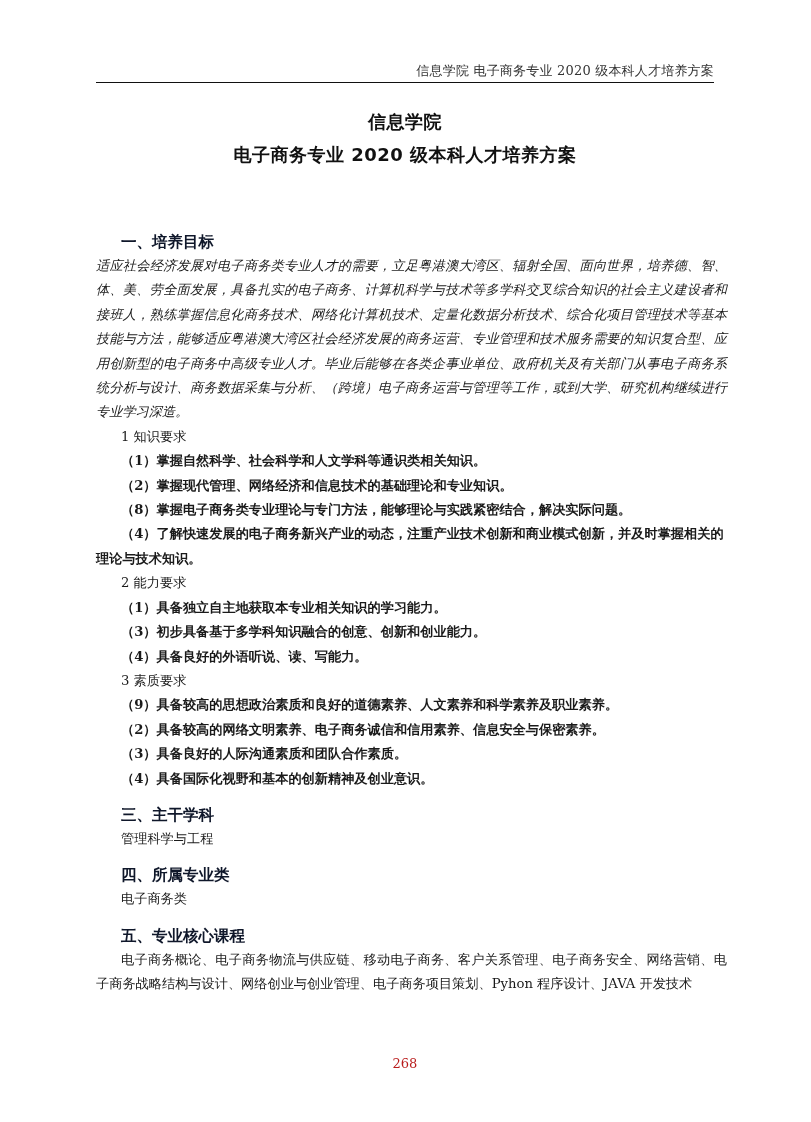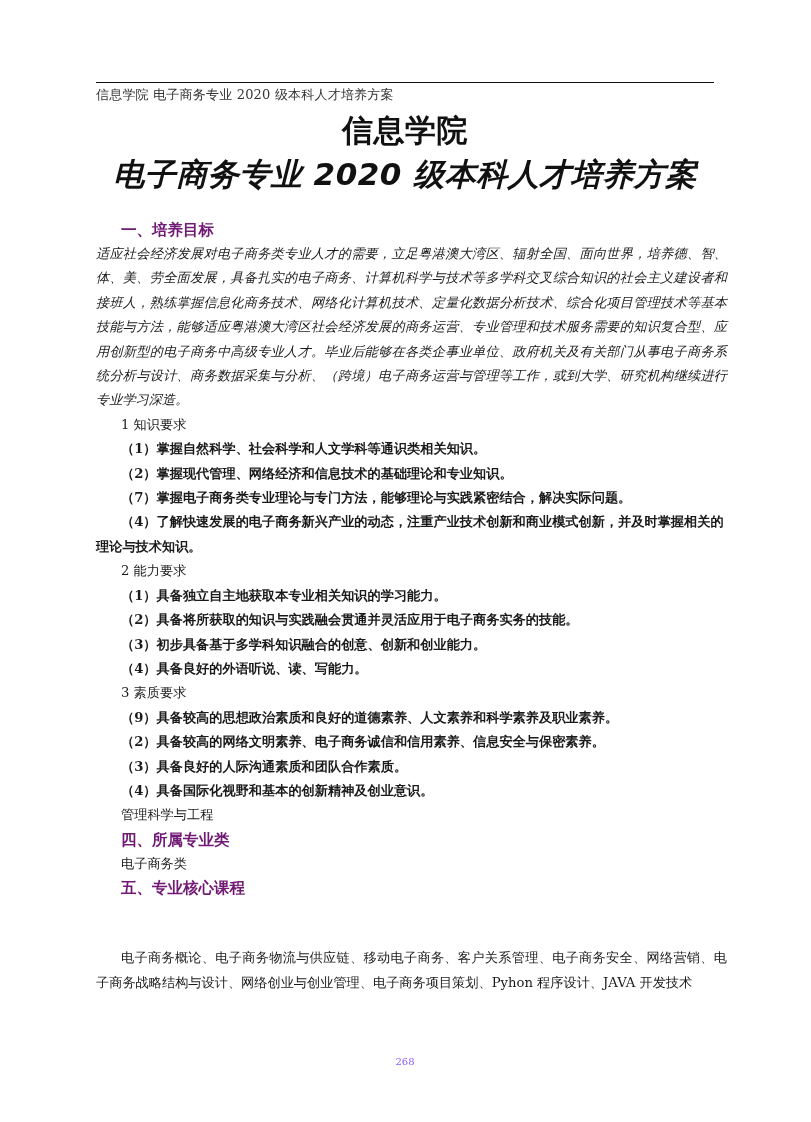--- a/index.html
+++ b/index.html
@@ -3,47 +3,47 @@
 <meta charset="utf-8">
 <style>
   html, body { margin: 0; padding: 0; background: #ffffff; }
   body {
     width: 811px; height: 1122px; position: relative; overflow: hidden;
     font-family: "DejaVu Serif", "Liberation Serif", serif;
     color: #1a1a1a;
   }
   .running-header {
     position: absolute; left: 96px; width: 618px; top: 62px;
-    text-align: left; font-size: 13px; color: #333; letter-spacing: 0.2px; margin-top: 24px;
+    text-align: right; font-size: 13px; color: #333; letter-spacing: 0.2px;
   }
   .header-rule {
     position: absolute; left: 96px; width: 618px; top: 82px;
     border-top: 1.5px solid #111;
   }
   .doc-title {
     position: absolute; left: 96px; width: 618px; text-align: center;
     font-family: "DejaVu Sans", "Liberation Sans", sans-serif;
-    font-weight: bold; font-size: 31px; color: #111; letter-spacing: 0.5px;
+    font-weight: bold; font-size: 18px; color: #111; letter-spacing: 0.5px;
   }
   .title-1 { top: 110px; }
-  .title-2 { top: 154px; font-style: italic; }
+  .title-2 { top: 143px; }
   .content {
     position: absolute; left: 121px; width: 606px; top: 218px;
     font-size: 13.2px; line-height: 24.4px;
   }
   .h1 {
     font-family: Liberation Sans, sans-serif;
-    font-weight: bold; font-size: 15.5px; line-height: 24px; color: #701a75;
+    font-weight: bold; font-size: 15.5px; line-height: 24px; color: #0f172a; margin-top: 12px;
   }
   .para { text-indent: 2em; margin-left: -24px; padding-left: 0; text-align: justify; font-style: italic; }
   .line { white-space: nowrap; font-weight: bold; }
   .sub { }
   .page-number {
     position: absolute; left: 96px; width: 618px; top: 1056px;
-    text-align: center; font-size: 10px; color: #8b5cf6;
+    text-align: center; font-size: 13px; color: #b91c1c;
   }
 </style>
 </head>
 <body>
 
 <div class="running-header" data-name="running-header">信息学院  电子商务专业 2020 级本科人才培养方案</div>
 <div class="header-rule" data-name="header-rule"></div>
 
 <div class="doc-title title-1" data-name="document-title-institution">信息学院</div>
 <div class="doc-title title-2" data-name="document-title-program">电子商务专业 2020 级本科人才培养方案</div>
@@ -52,42 +52,42 @@
 
   <div class="h1" data-name="section-heading-training-objectives">一、培养目标</div>
   <div class="para" style="margin-left:-24px; padding-left:24px; text-indent:0;" data-name="section-body-training-objectives">
     <span data-name="training-objectives-text">适应社会经济发展对电子商务类专业人才的需要，立足粤港澳大湾区、辐射全国、面向世界，培养德、智、体、美、劳全面发展，具备扎实的电子商务、计算机科学与技术等多学科交叉综合知识的社会主义建设者和接班人，熟练掌握信息化商务技术、网络化计算机技术、定量化数据分析技术、综合化项目管理技术等基本技能与方法，能够适应粤港澳大湾区社会经济发展的商务运营、专业管理和技术服务需要的知识复合型、应用创新型的电子商务中高级专业人才。毕业后能够在各类企事业单位、政府机关及有关部门从事电子商务系统分析与设计、商务数据采集与分析、（跨境）电子商务运营与管理等工作，或到大学、研究机构继续进行专业学习深造。</span>
   </div>
 
 
   <div class="sub" data-name="group-title-knowledge">1 知识要求</div>
   <div class="line" data-name="list-item">（1）掌握自然科学、社会科学和人文学科等通识类相关知识。</div>
   <div class="line" data-name="list-item">（2）掌握现代管理、网络经济和信息技术的基础理论和专业知识。</div>
-  <div class="line" data-name="list-item">（7）掌握电子商务类专业理论与专门方法，能够理论与实践紧密结合，解决实际问题。</div>
+  <div class="line" data-name="list-item">（8）掌握电子商务类专业理论与专门方法，能够理论与实践紧密结合，解决实际问题。</div>
   <div data-name="list-item" style="margin-left:-24px; padding-left:24px;">（4）了解快速发展的电子商务新兴产业的动态，注重产业技术创新和商业模式创新，并及时掌握相关的理论与技术知识。</div>
 
   <div class="sub" data-name="group-title-ability">2 能力要求</div>
   <div class="line" data-name="list-item">（1）具备独立自主地获取本专业相关知识的学习能力。</div>
-  <div class="line" data-name="list-item">（2）具备将所获取的知识与实践融会贯通并灵活应用于电子商务实务的技能。</div>
   <div class="line" data-name="list-item">（3）初步具备基于多学科知识融合的创意、创新和创业能力。</div>
   <div class="line" data-name="list-item">（4）具备良好的外语听说、读、写能力。</div>
 
   <div class="sub" data-name="group-title-quality">3 素质要求</div>
   <div class="line" data-name="list-item">（9）具备较高的思想政治素质和良好的道德素养、人文素养和科学素养及职业素养。</div>
   <div class="line" data-name="list-item">（2）具备较高的网络文明素养、电子商务诚信和信用素养、信息安全与保密素养。</div>
   <div class="line" data-name="list-item">（3）具备良好的人际沟通素质和团队合作素质。</div>
   <div class="line" data-name="list-item">（4）具备国际化视野和基本的创新精神及创业意识。</div>
 
+  <div class="h1" data-name="section-heading-main-discipline">三、主干学科</div>
   <div data-name="section-body-main-discipline">管理科学与工程</div>
 
   <div class="h1" data-name="section-heading-major-category">四、所属专业类</div>
   <div data-name="section-body-major-category">电子商务类</div>
 
   <div class="h1" data-name="section-heading-core-courses">五、专业核心课程</div>
-  <div data-name="section-body-core-courses" style="margin-left:-24px; padding-left:24px; text-align:justify;margin-top:46px;">
+  <div data-name="section-body-core-courses" style="margin-left:-24px; padding-left:24px; text-align:justify;">
     <span data-name="core-courses-text">电子商务概论、电子商务物流与供应链、移动电子商务、客户关系管理、电子商务安全、网络营销、电子商务战略结构与设计、网络创业与创业管理、电子商务项目策划、Pyhon 程序设计、JAVA 开发技术</span>
   </div>
 </div>
 
 <div class="page-number" data-name="page-number">268</div>
 
 <style>
   
   [data-name="section-body-training-objectives"],
   [data-name="section-body-core-courses"] {

